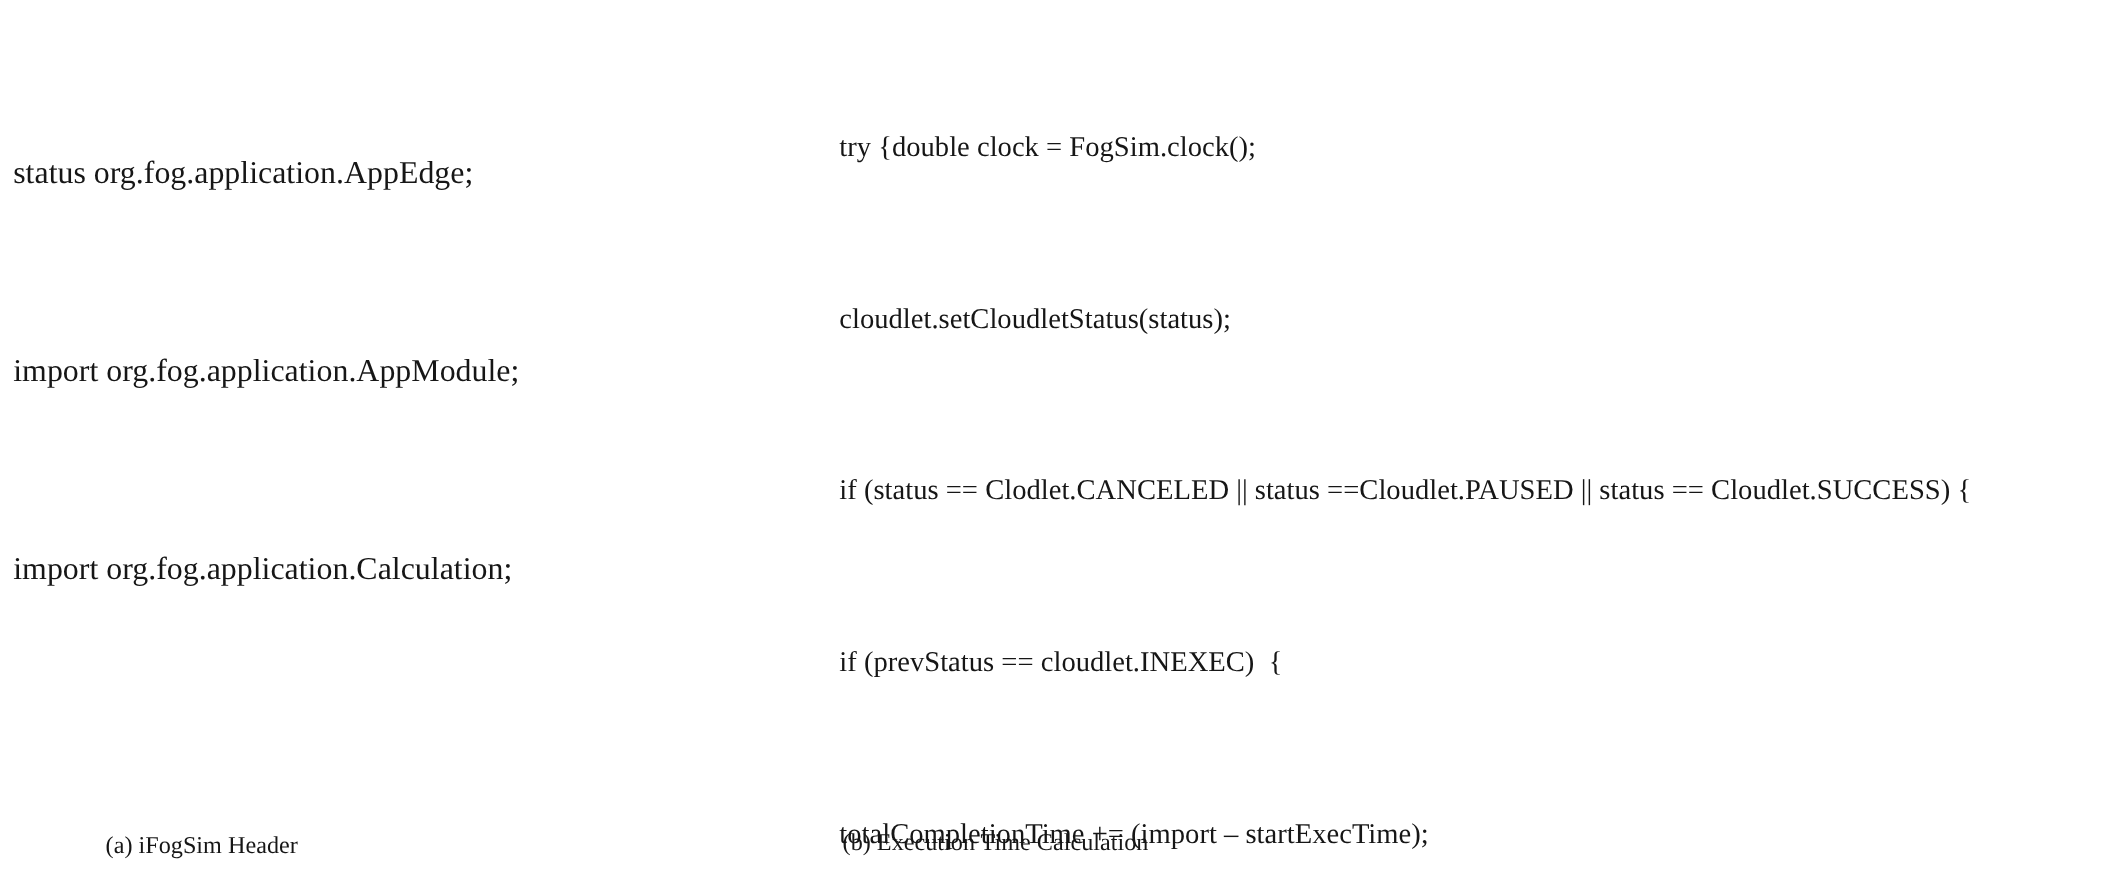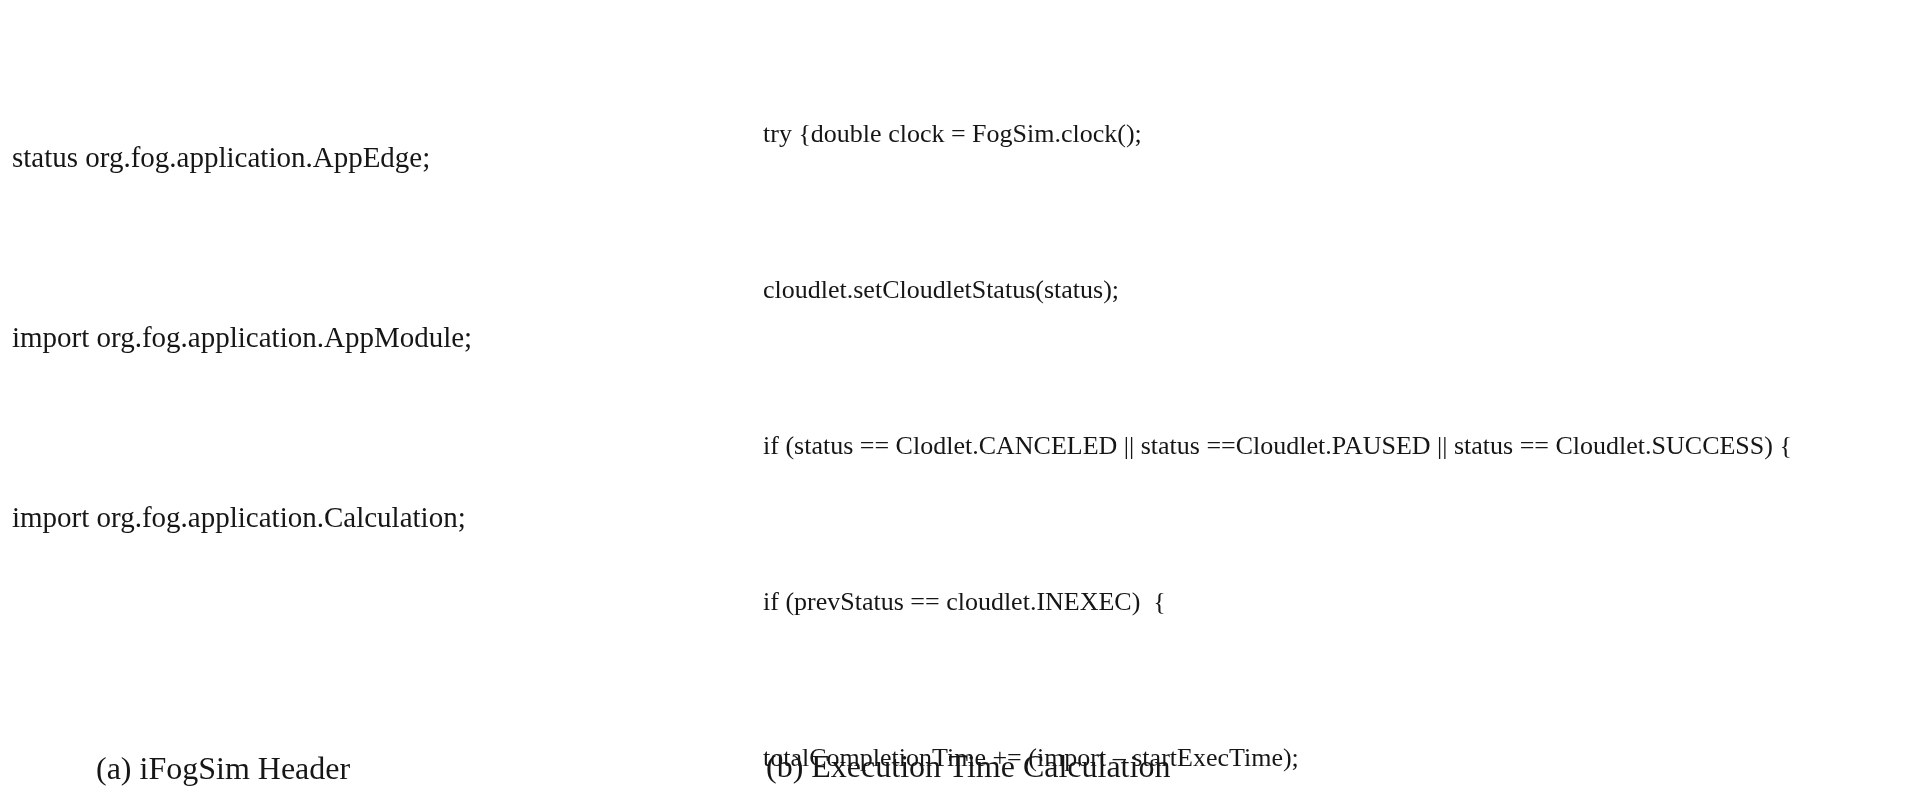--- a/index.html
+++ b/index.html
@@ -33,21 +33,21 @@
     line-height: 60px;
   }
   .code-b {
     left: 763px;
     top: 4px;
     font-size: 26px;
     line-height: 52px;
   }
   .caption {
     position: absolute;
-    font-size: 32px;
+    font-size: 22px;
     line-height: 34px;
     white-space: pre;
   }
   .caption-a {
     left: 96px;
     top: 751px;
   }
   .caption-b {
     left: 766px;
     top: 749px;

